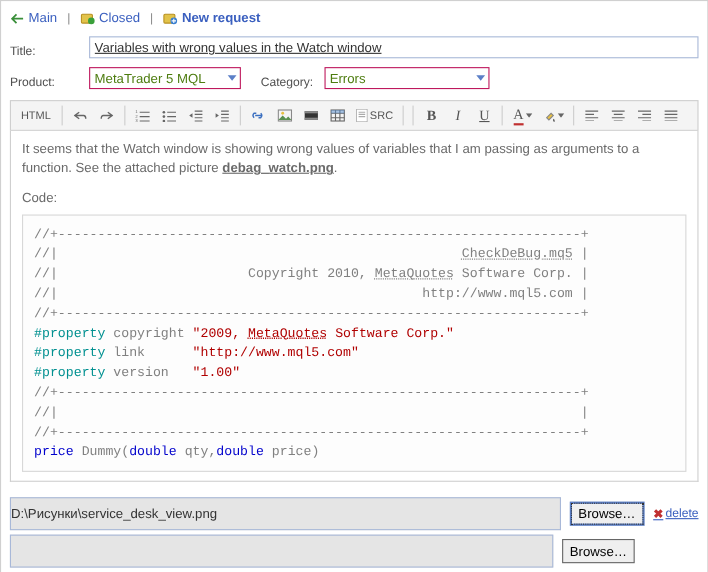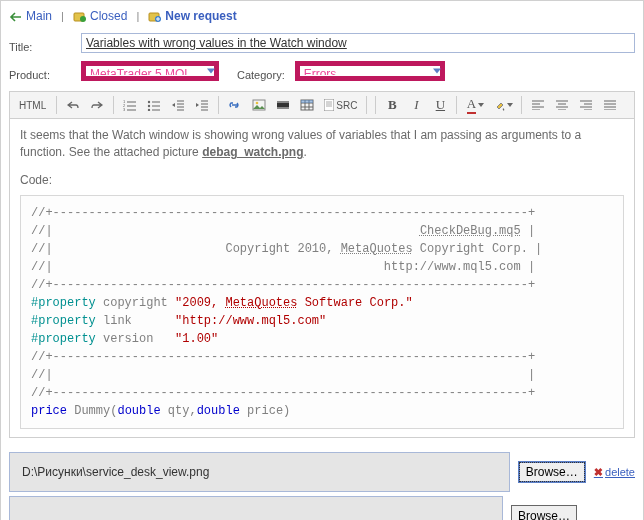--- a/index.html
+++ b/index.html
@@ -10,21 +10,21 @@
 .topnav { padding: 2px 0 6px; }
 .topnav a { color: #3a5fbf; text-decoration: none; font-size: 12px; }
 .topnav .sep { color: #888; padding: 0 6px; }
 .nav-icon { display: inline-block; width: 14px; height: 12px; vertical-align: middle; margin-right: 3px; }
 
 
 .row { display: flex; align-items: flex-end; padding: 4px 0; }
 .label { width: 72px; color: #505050; }
 .row input[type=text] { flex: 1; border: 1px solid #a8b8d8; padding: 2px 4px; font-size: 12px; height: 20px; color: #333; text-decoration: underline; }
 .sel-wrap { position: relative; display: inline-block; }
-.sel-wrap select { border: 5px solid #be185d; background: #fff; font-size: 12px; height: 20px; padding: 1px 18px 1px 4px; color: #ec4899; appearance: none; -webkit-appearance: none; }
+.sel-wrap select { border: 1px solid #be185d; background: #fff; font-size: 12px; height: 20px; padding: 1px 18px 1px 4px; color: #4d7c0f; appearance: none; -webkit-appearance: none; }
 .sel-wrap::after { content: ""; position: absolute; right: 4px; top: 50%; transform: translateY(-50%); width: 0; height: 0; border-left: 4px solid transparent; border-right: 4px solid transparent; border-top: 5px solid #4a6; border-top-color: #5b7fc7; pointer-events: none; }
 .row2 .label2 { margin-left: 18px; margin-right: 10px; }
 
 
 .toolbar { margin-top: 6px; border: 1px solid #cfcfcf; background: #f4f4f4; padding: 3px 4px; display: flex; align-items: center; gap: 2px; flex-wrap: nowrap; }
 .tbtn { width: 22px; height: 20px; border: 1px solid transparent; display: flex; align-items: center; justify-content: center; color: #555; cursor: pointer; font-size: 11px; background: transparent; }
 .tbtn.html { width: auto; padding: 0 4px; font-size: 10px; color: #555; }
 .tbtn.src { width: auto; padding: 0 3px; font-size: 10px; color: #555; gap: 2px; }
 .tsep { width: 1px; height: 18px; background: #ccc; margin: 0 3px; }
 .format-sel { height: 20px; font-size: 11px; border: 1px solid #bbb; background: #fff; padding: 0 2px; width: 96px; color: #555; }
@@ -37,21 +37,21 @@
 .code-box { border: 1px solid #d8d8d8; background: #fdfdfd; padding: 8px 10px; font-family: "Courier New", monospace; font-size: 12px; line-height: 1.5; color: #808080; overflow: hidden; white-space: pre; }
 .code-box .cmt { color: #808080; }
 .code-box .ul { text-decoration: underline dotted; }
 .code-box .grn { color: #009090; }
 .code-box .blu { color: #0000cc; }
 .code-box .str { color: #b00000; }
 
 
 .files { margin-top: 14px; }
 .file-row { display: flex; align-items: center; gap: 8px; margin-bottom: 4px; }
-.file-path { flex: 1; border: 1px solid #a8b8d8; background: #e5e5e5; padding: 2px 12px; height: 40px; font-size: 12px; color: #333; }
+.file-path { flex: 1; border: 1px solid #a8b8d8; background: #e5e5e5; padding: 2px 0; height: 30px; font-size: 12px; color: #333; }
 .browse-btn { border: 1px solid #666; background: #efefef; height: 22px; padding: 0 6px; font-size: 12px; cursor: pointer; color: #000; }
 .browse-btn.active { outline: 1px dotted #333; outline-offset: -2px; border: 2px solid #5b7fc7; }
 .del-link { color: #3a5fbf; text-decoration: underline; cursor: pointer; font-size: 11px; display: inline-flex; align-items: center; gap: 2px; }
 .del-x { color: #c03030; font-weight: bold; text-decoration: none; }
 .hint { font-size: 10px; color: #666; margin-top: 4px; }
 </style>
 </head>
 <body>
 
 <div class="container">
@@ -230,21 +230,21 @@
           <line x1="0" y1="10" x2="12" y2="10" stroke="#666"></line>
         </svg>
       </div>
   </div>
 
   <div class="content">
     <span>It seems that the Watch window is showing wrong values of variables that I am passing as arguments to a function. See the attached picture </span><span class="attach">debag_watch.png</span><span>.</span>
     <div class="code-label">Code:</div>
     <div class="code-box"><span class="cmt">//+------------------------------------------------------------------+</span>
 <span class="cmt">//|                                                   </span><span class="cmt ul">CheckDeBug.mq5</span><span class="cmt"> |</span>
-<span class="cmt">//|                        Copyright 2010, </span><span class="cmt ul">MetaQuotes</span><span class="cmt"> Copyright Corp. |</span>
+<span class="cmt">//|                        Copyright 2010, </span><span class="cmt ul">MetaQuotes</span><span class="cmt"> Software Corp. |</span>
 <span class="cmt">//|                                              http://www.mql5.com |</span>
 <span class="cmt">//+------------------------------------------------------------------+</span>
 <span class="grn">#property</span><span> copyright </span><span class="str">"2009, </span><span class="str ul">MetaQuotes</span><span class="str"> Software Corp."</span>
 <span class="grn">#property</span><span> link      </span><span class="str">"http://www.mql5.com"</span>
 <span class="grn">#property</span><span> version   </span><span class="str">"1.00"</span>
 <span class="cmt">//+------------------------------------------------------------------+</span>
 <span class="cmt">//|                                                                  |</span>
 <span class="cmt">//+------------------------------------------------------------------+</span>
 <span class="blu">price</span><span> Dummy(</span><span class="blu">double</span><span> qty,</span><span class="blu">double</span><span> price)</span></div>
   </div>

